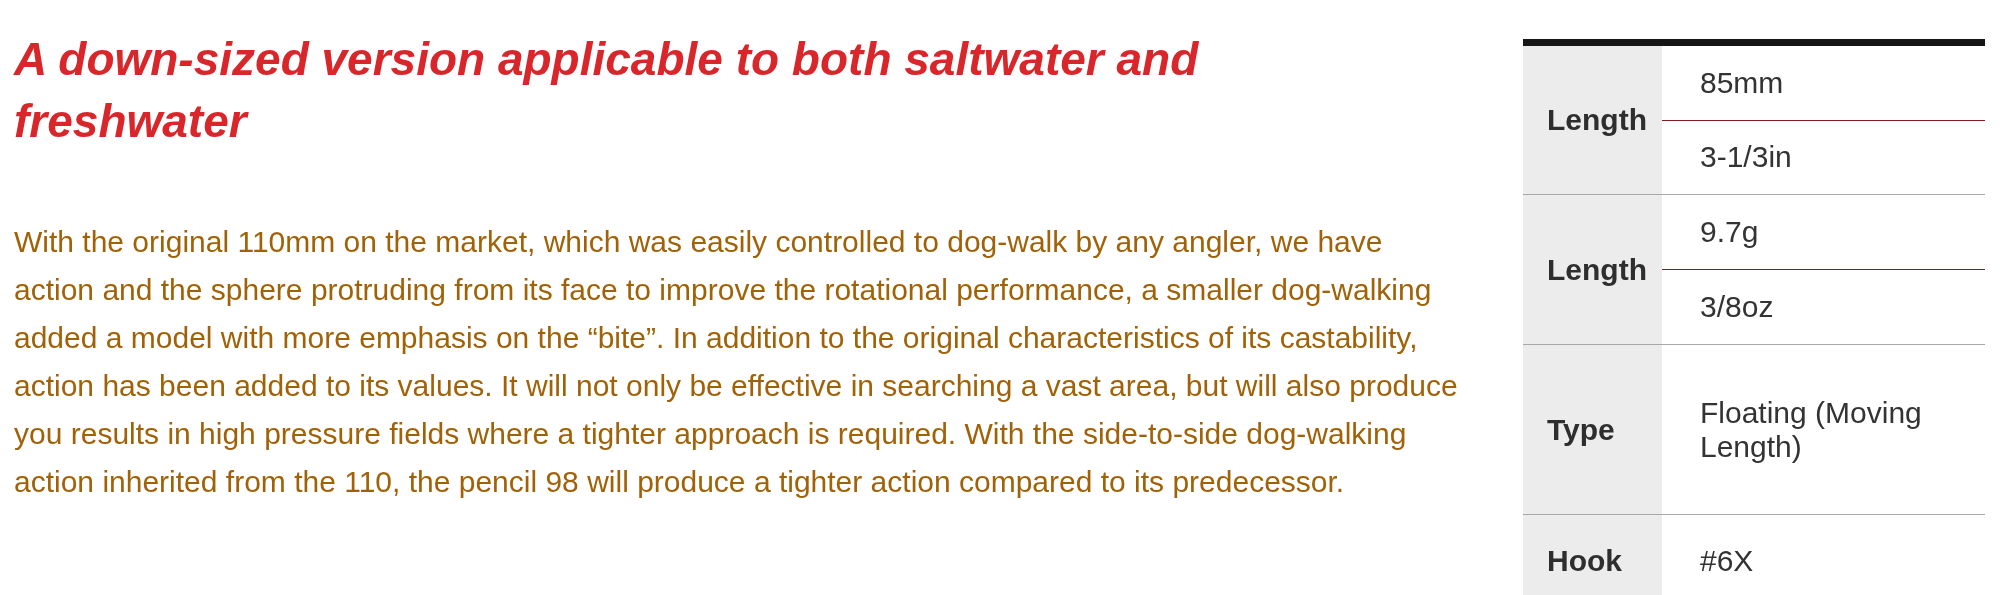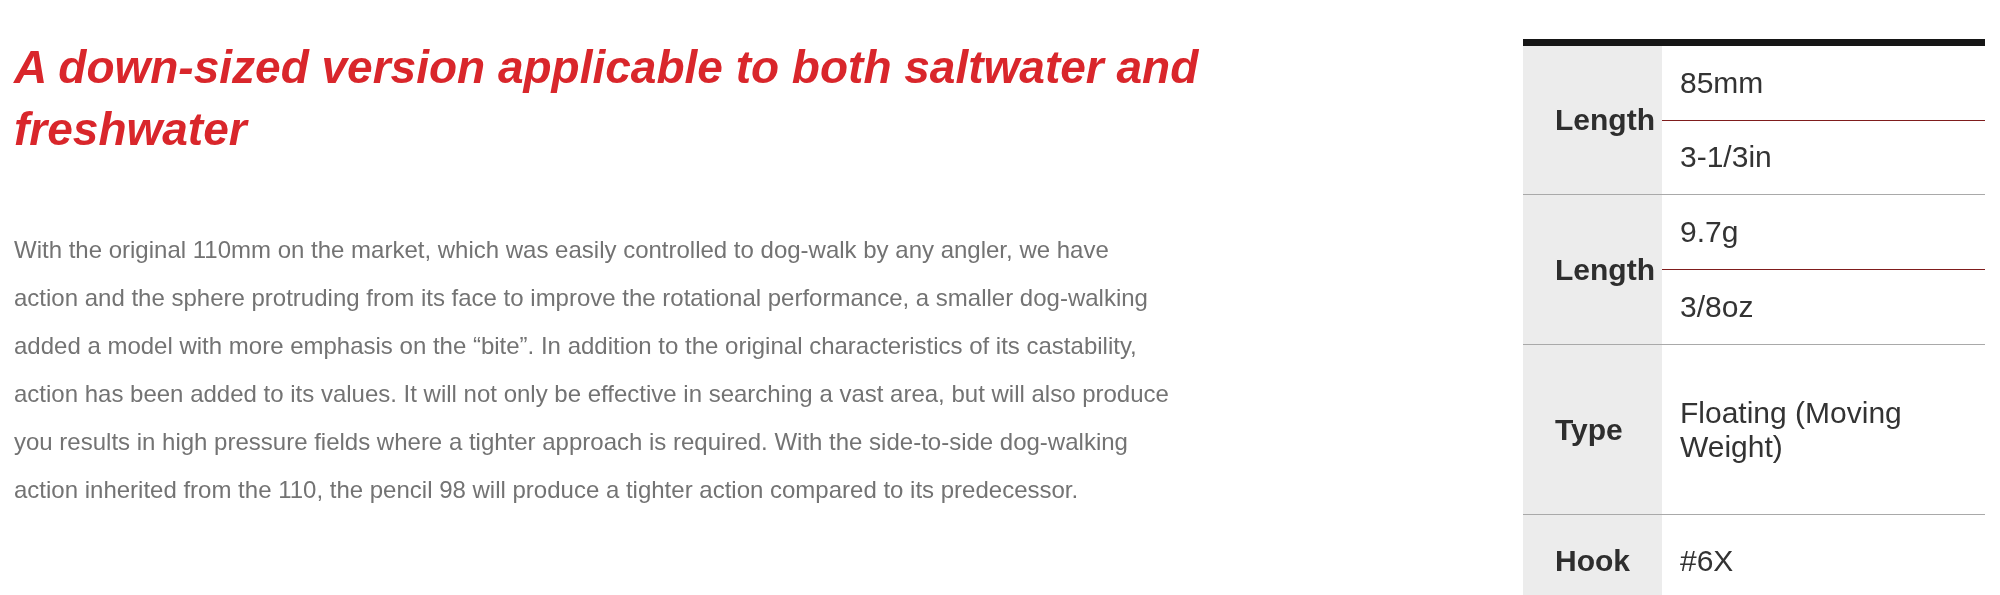--- a/index.html
+++ b/index.html
@@ -3,58 +3,58 @@
 <meta charset="utf-8">
 <style>
   html, body { margin:0; padding:0; }
   body {
     width:2000px; height:595px; overflow:hidden;
     background:#ffffff; position:relative;
     font-family:"Liberation Sans", sans-serif;
   }
 
   
-  .content { position:absolute; left:14px; top:36px; width:1480px; }
+  .content { position:absolute; left:14px; top:28px; width:1480px; }
 
   .heading {
     margin:0; max-width:1330px;
     font-size:46px; font-weight:bold; font-style:italic;
     line-height:62px; color:#d9262b;
   }
   .heading .hline { display:block; white-space:nowrap; }
 
   .para {
     margin-top:66px;
-    font-size:24px; line-height:48px; color:#737373;
+    font-size:30px; line-height:48px; color:#a16207;
   }
   .para .pline { white-space:nowrap; }
 
   
   .spec-table {
     position:absolute; left:1523px; top:39px; width:462px;
     box-sizing:border-box;
     border-top:7px solid #161616;
     font-size:30px; color:#333333;
   }
   .spec-row { display:flex; }
   .spec-row + .spec-row { border-top:1px solid #a9a9a9; }
   .row-length { height:148px; }
   .row-weight { height:149px; }
   .row-type   { height:169px; }
   .row-hook   { height:92px; }
 
   .spec-label {
-    width:139px; box-sizing:border-box; padding-left:32px;
+    width:139px; box-sizing:border-box; padding-left:24px;
     background:#ececec; color:#2e2e2e; font-weight:bold;
     display:flex; align-items:center; flex-shrink:0;text-align:right;
   }
   .spec-values { flex:1; display:flex; flex-direction:column; min-width:0; }
   .spec-value {
     flex:1; display:flex; align-items:center;
-    padding-left:18px; padding-right:45px;
+    padding-left:38px; padding-right:45px;
   }
   .spec-value + .spec-value { border-top:1px solid #7f1d1d; }
 </style>
 </head>
 <body>
 
 <div class="content">
   <h2 class="heading">
     <span class="hline">A down-sized version applicable to both saltwater and</span>
     <span class="hline">freshwater</span>
@@ -83,21 +83,21 @@
     <div class="spec-label">Length</div>
     <div class="spec-values">
       <div class="spec-value">9.7g</div>
       <div class="spec-value">3/8oz</div>
     </div>
   </div>
 
   <div class="spec-row row-type">
     <div class="spec-label">Type</div>
     <div class="spec-values">
-      <div class="spec-value">Floating (Moving Weight)</div>
+      <div class="spec-value">Floating (Moving Length)</div>
     </div>
   </div>
 
   <div class="spec-row row-hook">
     <div class="spec-label">Hook</div>
     <div class="spec-values">
       <div class="spec-value">#6X</div>
     </div>
   </div>
 

